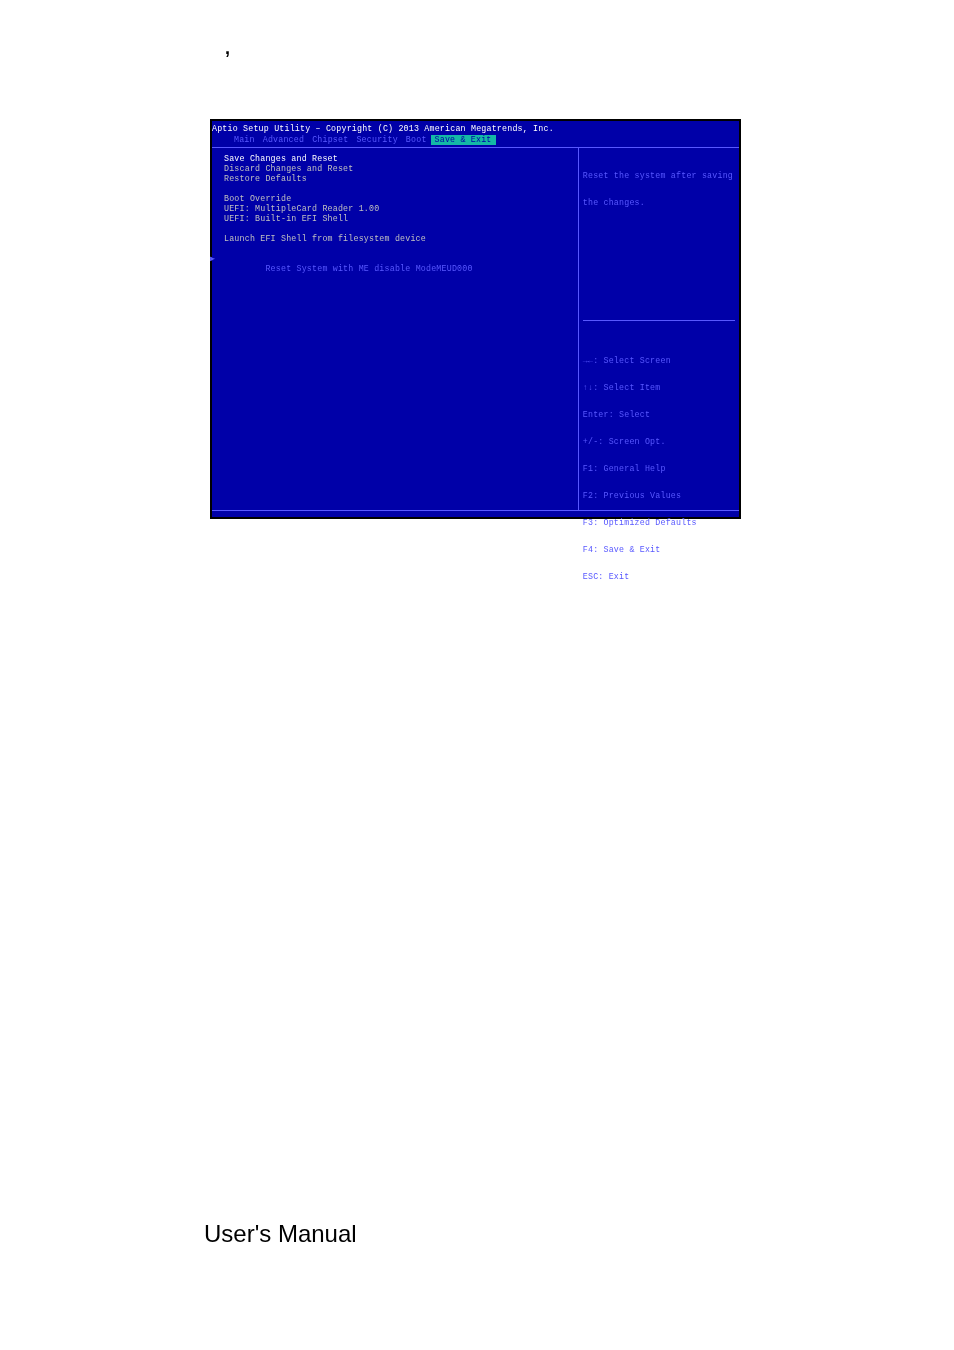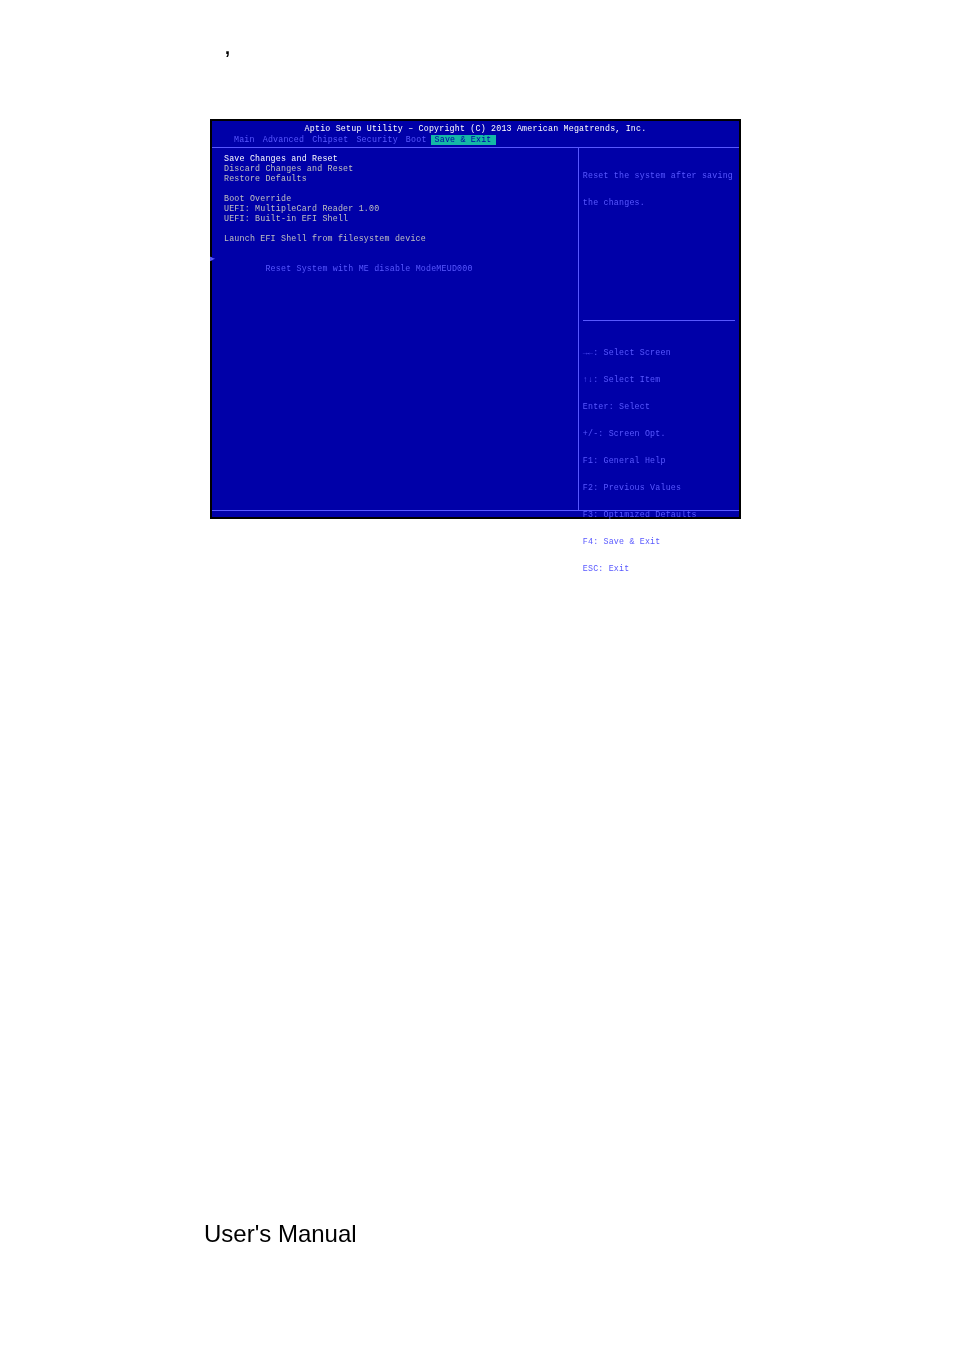--- a/index.html
+++ b/index.html
@@ -26,21 +26,21 @@
     height: 396px;
     background: #0000a8;
     border: 2px solid #000;
     font-family: "Courier New", monospace;
     font-size: 8.3px;
     line-height: 10px;
     color: #c0c0c0;
     letter-spacing: 0.2px;
   }
   .bios-title {
-    text-align: center;
+    text-align: left;
     color: #ffffff;
     padding-top: 3px;
   }
   .bios-tabs {
     padding-left: 18px;
     padding-top: 1px;
     padding-bottom: 2px;
     color: #5858ff;
   }
   .bios-tabs span {
@@ -82,21 +82,21 @@
     position: absolute;
     left: -6px;
     color: #5858ff;
   }
   .help-block {
     position: absolute;
     top: 172px;
     left: 4px;
     right: 4px;
     border-top: 1px solid #5858ff;
-    padding-top: 10px;
+    padding-top: 18px;
   }
   .help-line {
     color: #5858ff;
     white-space: pre;
     margin-top: 17px;
   }
   .footer-bar {
     text-align: center;
     color: #ffffff;
     padding-top: 1px;

